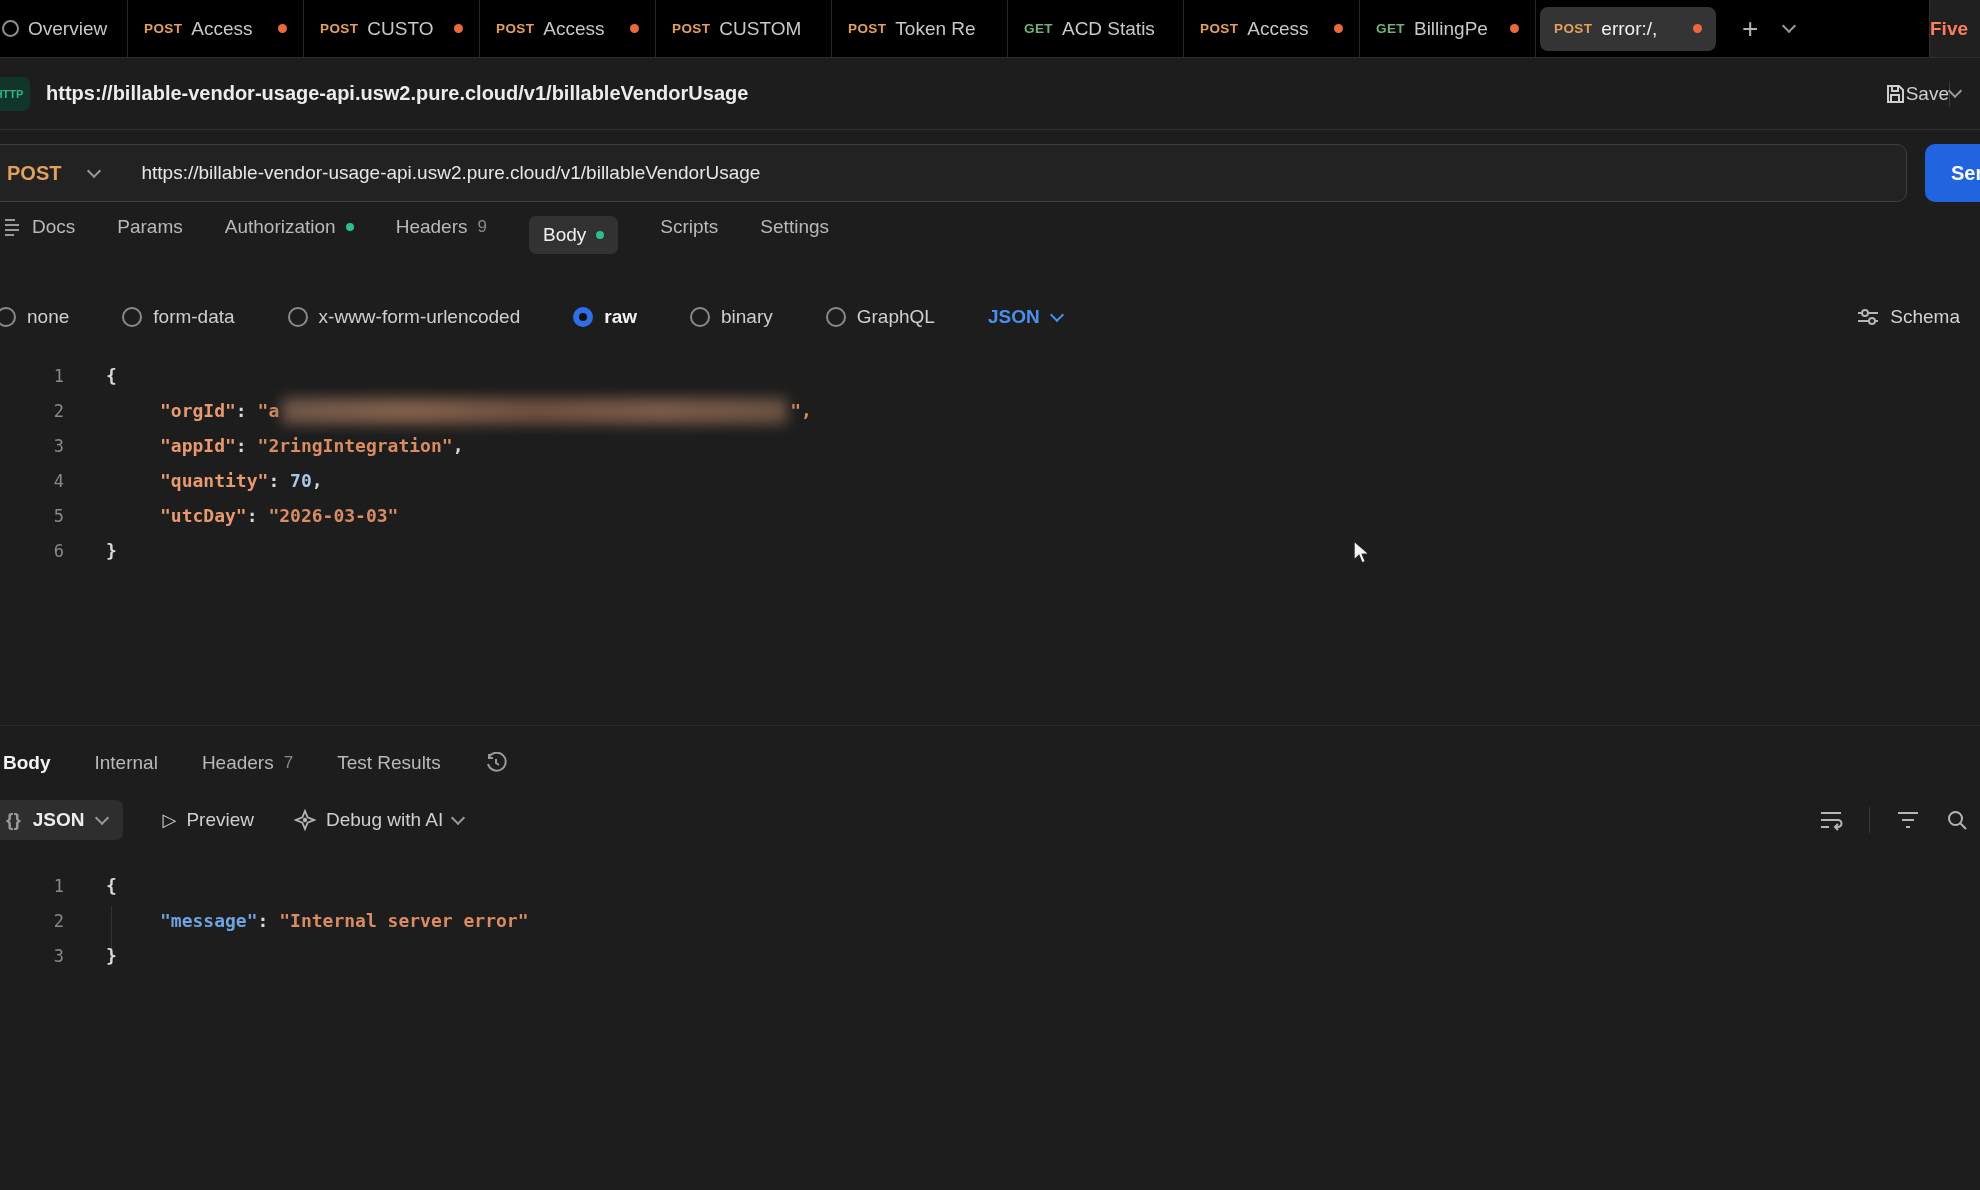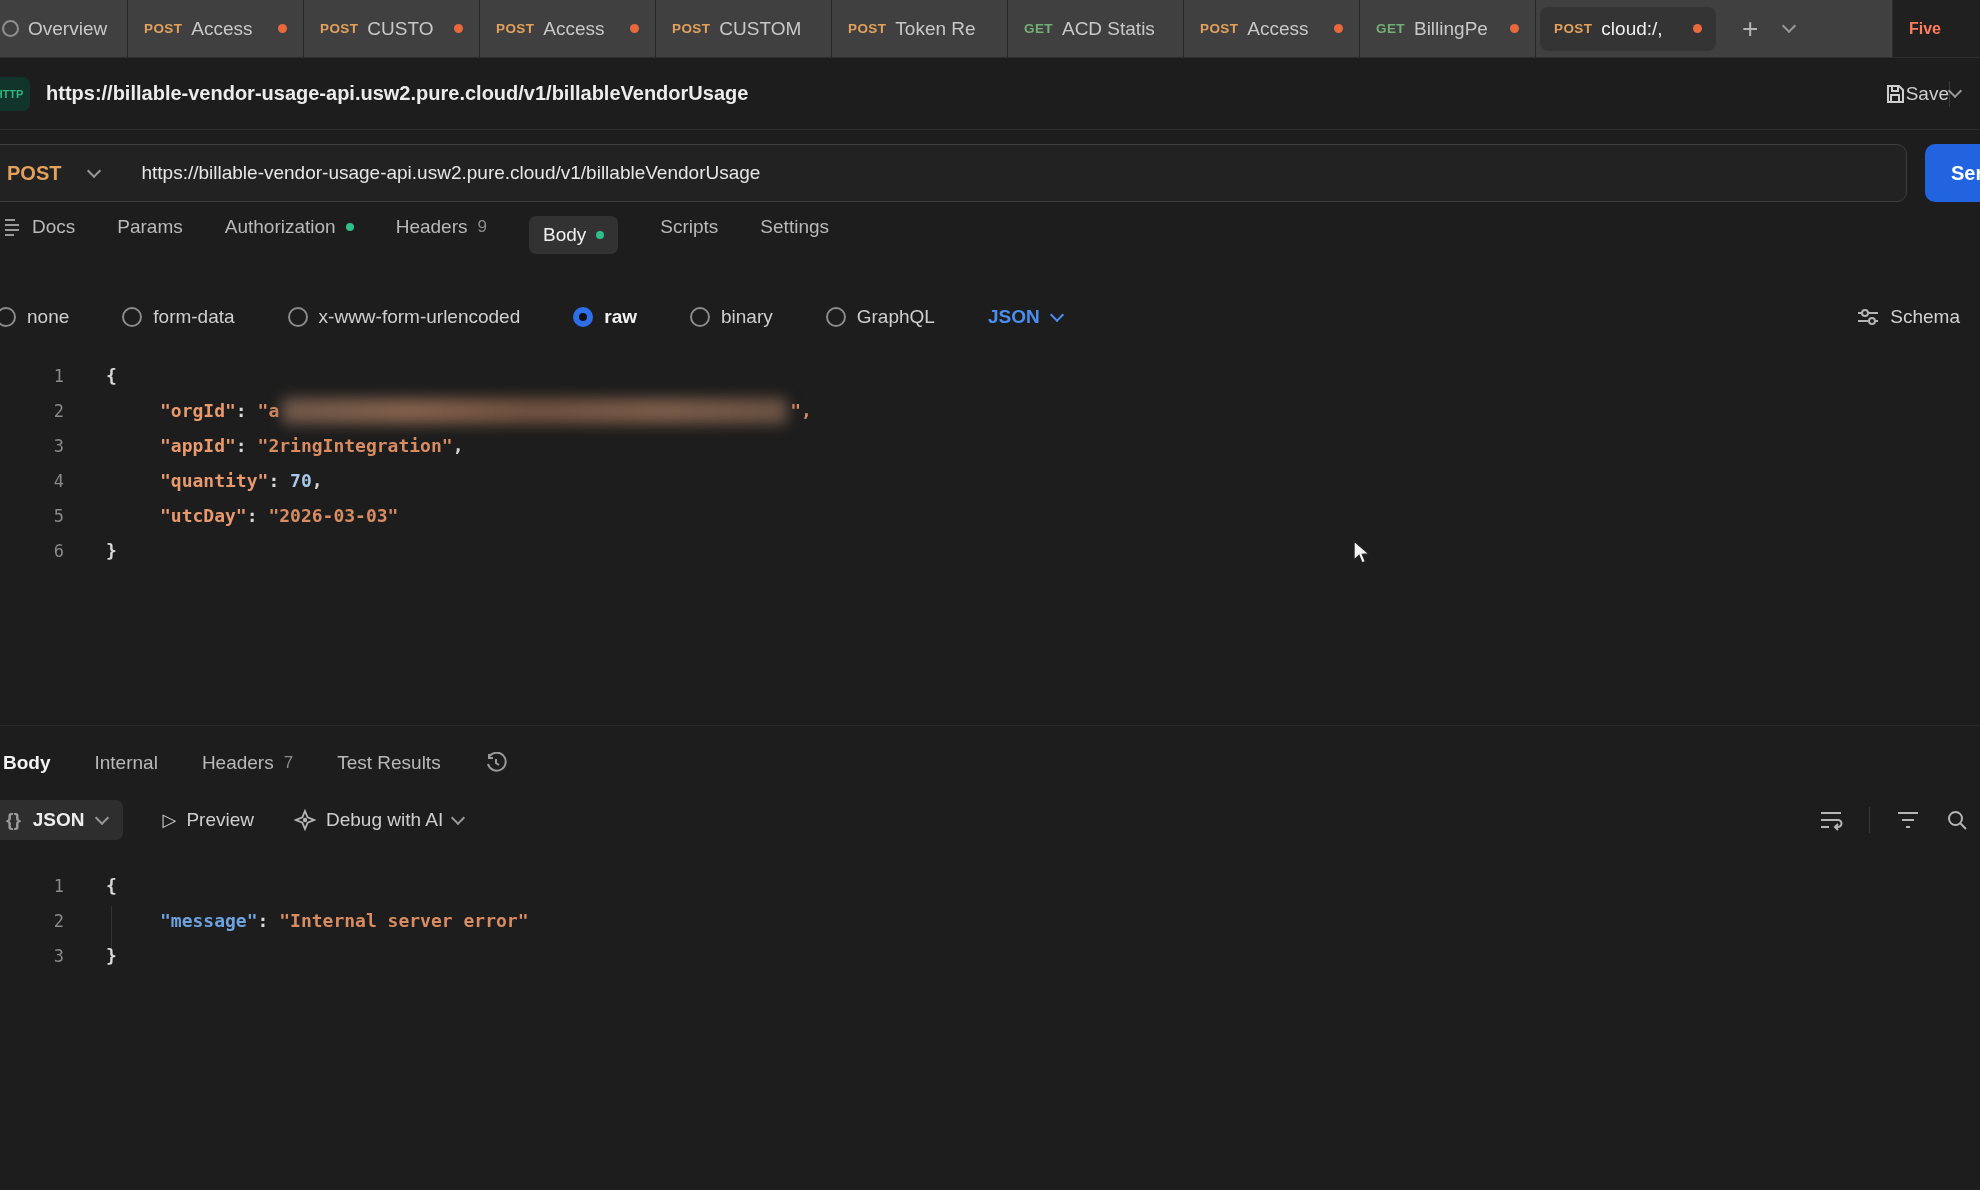--- a/index.html
+++ b/index.html
@@ -1,40 +1,40 @@
 <!DOCTYPE html>
 <html><head>
 <meta charset="utf-8">
 <style>
   *{margin:0;padding:0;box-sizing:border-box}
   html,body{background:#161616}
   .app{position:relative;width:1980px;height:1190px;background:#1d1d1d;overflow:hidden;
        font-family:"Liberation Sans",sans-serif;color:#d9d9d9}
 
   
-  .tabbar{display:flex;align-items:stretch;height:58px;background:#404040;border-bottom:1px solid #2e2e2e}
+  .tabbar{display:flex;align-items:stretch;height:58px;background:#000000;border-bottom:1px solid #2e2e2e}
   .tabs-scroll{display:flex;margin-left:-14px;flex:0 0 auto}
   .tab{display:flex;align-items:center;gap:9px;width:176px;padding:0 16px;border-right:1px solid #272727;
        color:#c8c8c8;font-size:19px;white-space:nowrap;overflow:hidden;flex:0 0 auto;cursor:pointer}
   .tab:first-child{width:142px}
   .tab-method{font-size:13.5px;font-weight:700;letter-spacing:.4px;flex:0 0 auto}
   .tab-method.post{color:#e3a15c}
   .tab-method.get{color:#73b077}
   .tab-label{overflow:hidden;flex:1 1 auto;min-width:0}
   .dot{width:9px;height:9px;border-radius:50%;background:#e9693c;flex:0 0 auto}
   .tab.active{background:#343434;border-radius:8px;height:44px;align-self:center;border-right:none;
               margin:0 4px;padding:0 14px;color:#f0f0f0}
   .ov-icon{width:17px;height:17px;border:2px solid #8f8f8f;border-radius:50%;flex:0 0 auto}
   .tab-actions{display:flex;align-items:center;gap:26px;padding:0 22px;color:#b5b5b5}
   .plus{font-size:28px;font-weight:400;line-height:1;cursor:pointer}
   .chev{width:10px;height:10px;border-right:2px solid #9a9a9a;border-bottom:2px solid #9a9a9a;
         transform:rotate(45deg);margin-top:-5px;flex:0 0 auto}
   .chev.blue{border-color:#4a8ff0}
   .env{margin-left:auto;display:flex;align-items:center;border-left:1px solid #2e2e2e;background:#202020;
-       width:88px;padding-left:16px;color:#ff7d5a;font-weight:700;font-size:16px;white-space:nowrap;overflow:hidden}
+       width:51px;color:#ff7d5a;font-weight:700;font-size:19px;white-space:nowrap;overflow:hidden}
 
   
   .title-row{display:flex;align-items:center;height:72px;border-bottom:1px solid #2e2e2e;padding-right:20px}
   .req-type-badge{width:42px;height:34px;margin-left:-12px;border-radius:7px;background:#12352b;color:#32b381;
                   font-size:11px;font-weight:700;display:flex;align-items:center;justify-content:center;flex:0 0 auto}
   .title-text{margin-left:16px;font-size:20px;font-weight:700;color:#ececec;white-space:nowrap;overflow:hidden}
   .title-actions{margin-left:auto;display:flex;align-items:center;gap:0;color:#cfcfcf;font-size:19px;cursor:pointer}
   .vdiv{width:1px;height:26px;background:#3a3a3a}
 
   
@@ -148,21 +148,21 @@
         <span class="tab-label">Access</span>
         <span class="dot"></span>
       </div>
       <div class="tab">
         <span class="tab-method get">GET</span>
         <span class="tab-label">BillingPe</span>
         <span class="dot"></span>
       </div>
       <div class="tab active">
         <span class="tab-method post">POST</span>
-        <span class="tab-label">cloud:/,</span>
+        <span class="tab-label">error:/,</span>
         <span class="dot"></span>
       </div>
     </div>
     <div class="tab-actions">
       <span class="plus">+</span>
       <span class="chev"></span>
     </div>
     <div class="env">
       <span>Five</span>
     </div>

